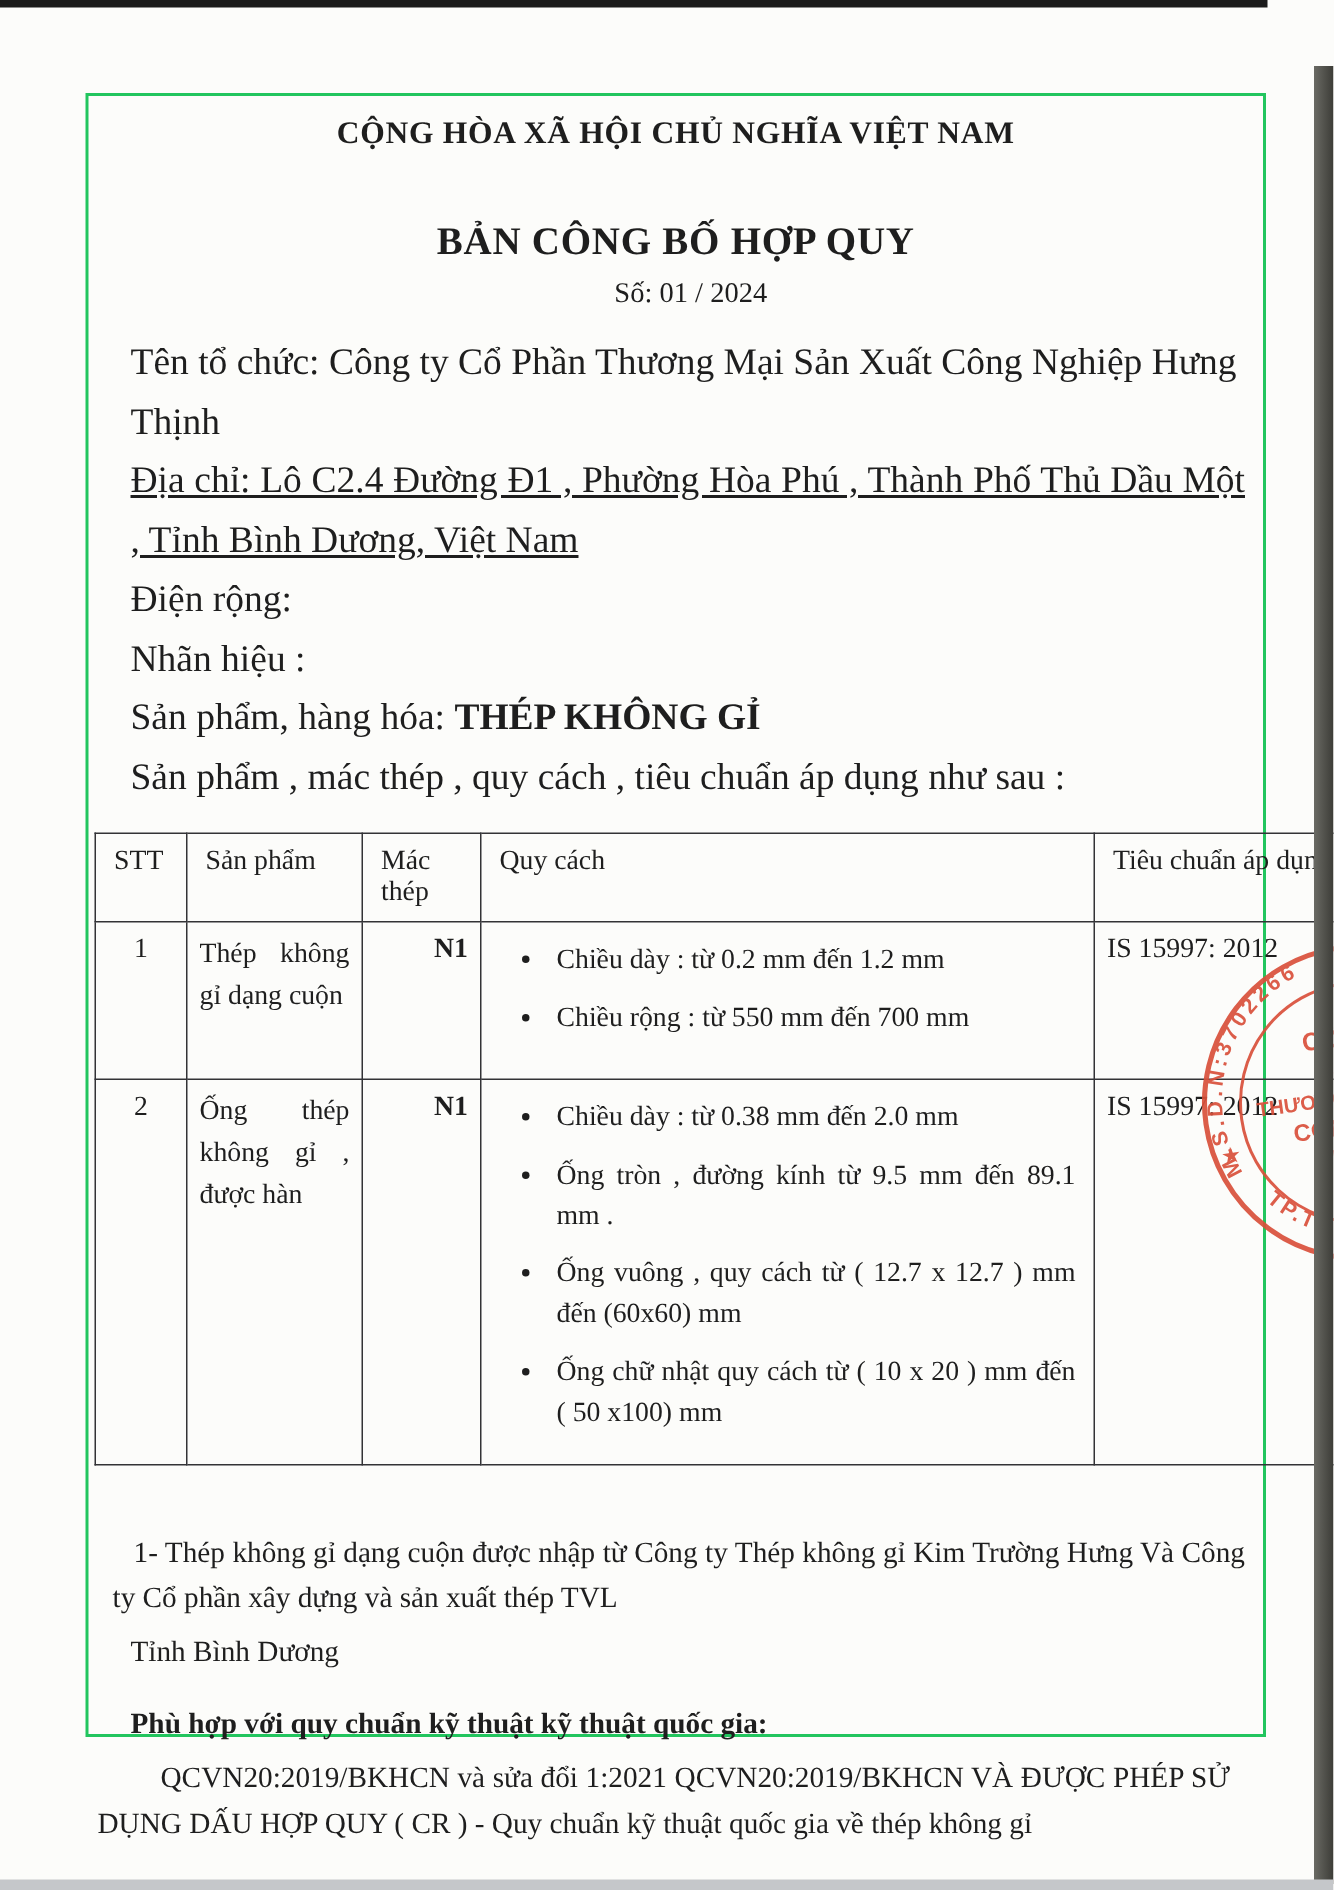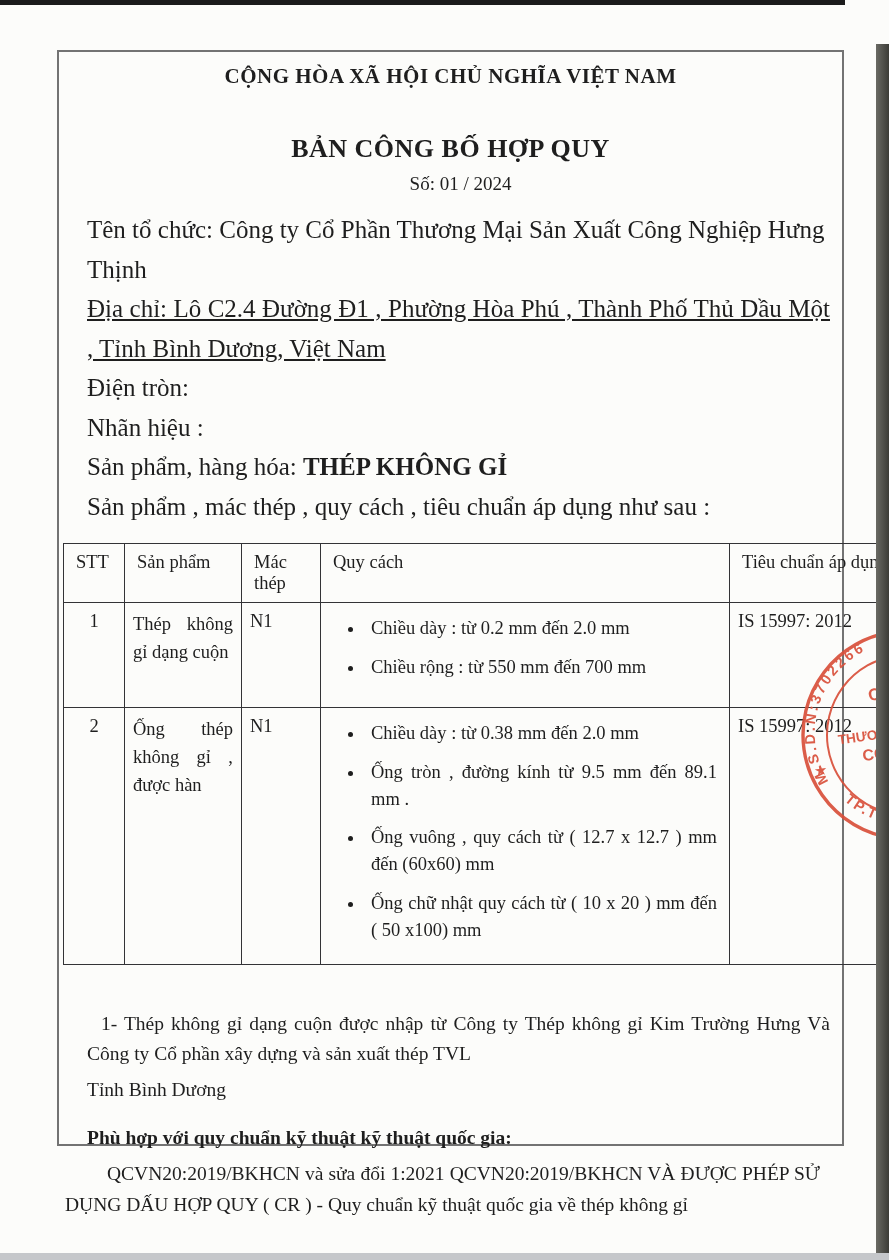--- a/index.html
+++ b/index.html
@@ -11,23 +11,23 @@
     color: #1e1e1e;
     position: relative;
   }
   
   .scan-strip-top { position:absolute; left:0; top:0; width:845px; height:5px; background:#1b1b1b; }
   .scan-strip-right { position:absolute; right:0; top:44px; width:13px; height:1212px; background:linear-gradient(90deg,#6a6a64,#3c3c37); }
   .scan-strip-bottom { position:absolute; left:0; top:1253px; width:889px; height:7px; background:#c5c7ca; }
 
   .page-frame {
     position: absolute;
-    left: 57px; top: 50px;
+    left: 57px; top: 62px;
     width: 787px; height: 1096px;
-    border: 2px solid #737373;
+    border: 2px solid #22c55e;
     background: transparent;
     box-sizing: border-box;
     padding-top: 10px;
   }
   .center { text-align: center; }
   .national-title { font-size: 21px; font-weight: bold; letter-spacing: .5px; margin: 2px 0 0 0; }
   .motto { display: inline-block; font-size: 18px; font-weight: bold; border-bottom: 2px solid #222; padding: 0 6px 2px 6px; margin-top: 5px; }
   .doc-title { font-size: 26px; font-weight: bold; margin-top: 27px; letter-spacing: .5px; }
   .doc-number { font-size: 19px; margin-top: 9px; padding-left: 20px; }
 
@@ -46,32 +46,32 @@
   }
   table.spec th, table.spec td {
     border: 1.6px solid #333336;
     vertical-align: top;
     padding: 8px 8px;
   }
   table.spec th { font-weight: normal; text-align: left; height: 26px; padding-left: 12px; }
   th.c-stt, td.c-stt { width: 40px; text-align: center; padding-left: 4px; padding-right: 4px; }
   th.c-sp, td.c-sp { width: 96px; }
   td.c-sp { text-align: justify; padding-left: 12px; }
-  th.c-mac, td.c-mac { width: 58px; text-align: left; }
+  th.c-mac, td.c-mac { width: 58px; text-align: right; font-weight: bold; }
   th.c-mac { text-align: left; padding-left: 10px;}
   th.c-qc, td.c-qc { width: 388px; }
   th.c-tc, td.c-tc { width: 155px; }
   td.c-qc ul { margin: 2px 0 0 0; padding-left: 36px; }
   td.c-qc li { margin: 4px 0 12px 0; padding-left: 6px; text-align: justify; padding-right: 4px; line-height: 1.45; }
   tr.row-1 td { height: 88px; }
   tr.row-2 td { height: 228px; }
   td.c-sp div { line-height: 1.5; }
 
   .notes { font-size: 19.5px; line-height: 1.56; margin-top: 44px; }
-  .note-1 { margin: 0 12px 0 28px; text-indent: 14px; text-align: justify; }
+  .note-1 { margin: 0 12px 0 16px; text-indent: 14px; text-align: justify; }
   .note-2 { margin: 4px 12px 0 60px; text-indent: -17px; text-align: justify; }
   .province { margin: 5px 12px 0 28px; }
   .conf-intro { margin: 18px 12px 0 28px; font-weight: bold; }
   .conf-detail { margin: 6px 22px 0 6px; text-indent: 42px; text-align: justify; }
 
   .stamp {
     position: absolute;
     left: 790px; top: 618px;
     width: 235px; height: 235px;
     pointer-events: none;
@@ -87,21 +87,21 @@
 
   <div class="center">
     <div class="national-title">CỘNG HÒA XÃ HỘI CHỦ NGHĨA VIỆT NAM</div><br>
     <div class="doc-title">BẢN CÔNG BỐ HỢP QUY</div>
     <div class="doc-number">Số: 01 / 2024</div>
   </div>
 
   <div class="info">
     <p>Tên tổ chức: Công ty Cổ Phần Thương Mại Sản Xuất Công Nghiệp Hưng Thịnh</p>
     <p class="just">Địa chỉ: Lô C2.4 Đường Đ1 , Phường Hòa Phú , Thành Phố Thủ Dầu Một , Tỉnh Bình Dương, Việt Nam</p>
-    <p>Điện tròn:</p>
+    <p>Điện rộng:</p>
     <p class="indent2">Nhãn hiệu :</p>
     <p class="indent2"><span>Sản phẩm, hàng hóa: </span><span class="bold">THÉP KHÔNG GỈ</span></p>
     <p class="indent2">Sản phẩm , mác thép , quy cách , tiêu chuẩn áp dụng như sau :</p>
   </div>
 
   <table class="spec">
     <thead>
       <tr>
         <th class="c-stt">STT</th>
         <th class="c-sp">Sản phẩm</th>
@@ -112,21 +112,21 @@
     </thead>
     <tbody>
       <tr class="row-1">
         <td class="c-stt">1</td>
         <td class="c-sp">
             <div>Thép không gỉ dạng cuộn</div>
           </td>
         <td class="c-mac">N1</td>
         <td class="c-qc">
           <ul>
-            <li>Chiều dày : từ 0.2 mm đến 2.0 mm</li>
+            <li>Chiều dày : từ 0.2 mm đến 1.2 mm</li>
             <li>Chiều rộng : từ 550 mm đến 700 mm</li>
           </ul>
         </td>
         <td class="c-tc">IS 15997: 2012</td>
       </tr>
       <tr class="row-2">
         <td class="c-stt">2</td>
         <td class="c-sp">
             <div>Ống thép không gỉ , được hàn</div>
           </td>

